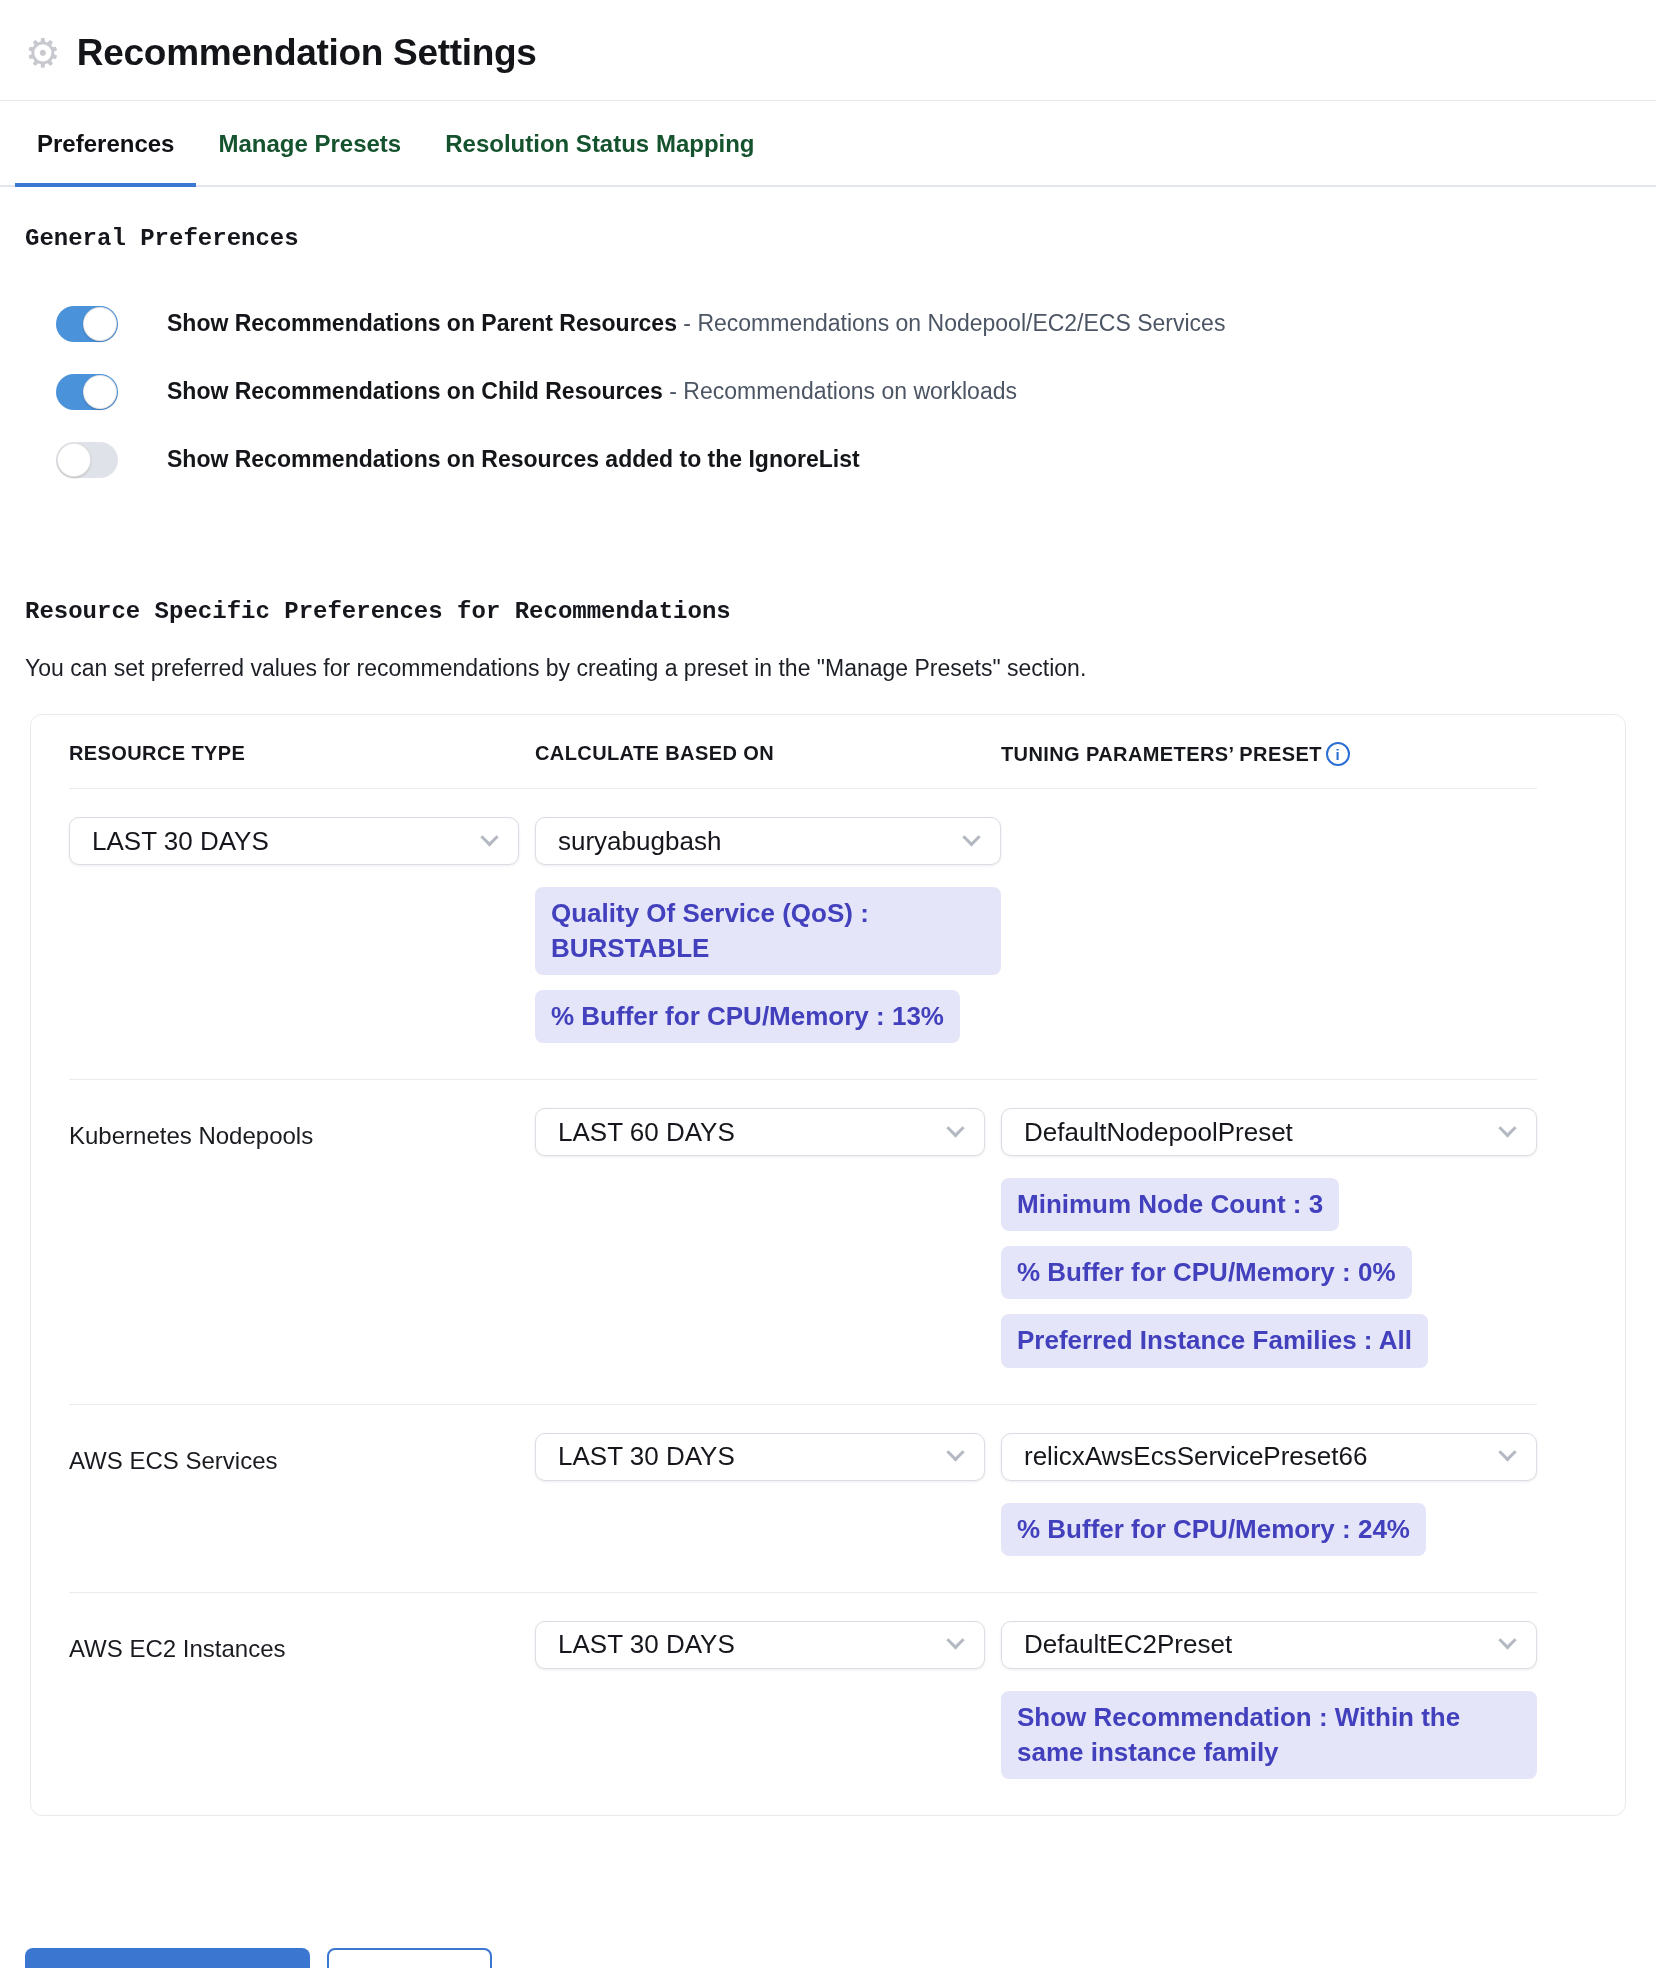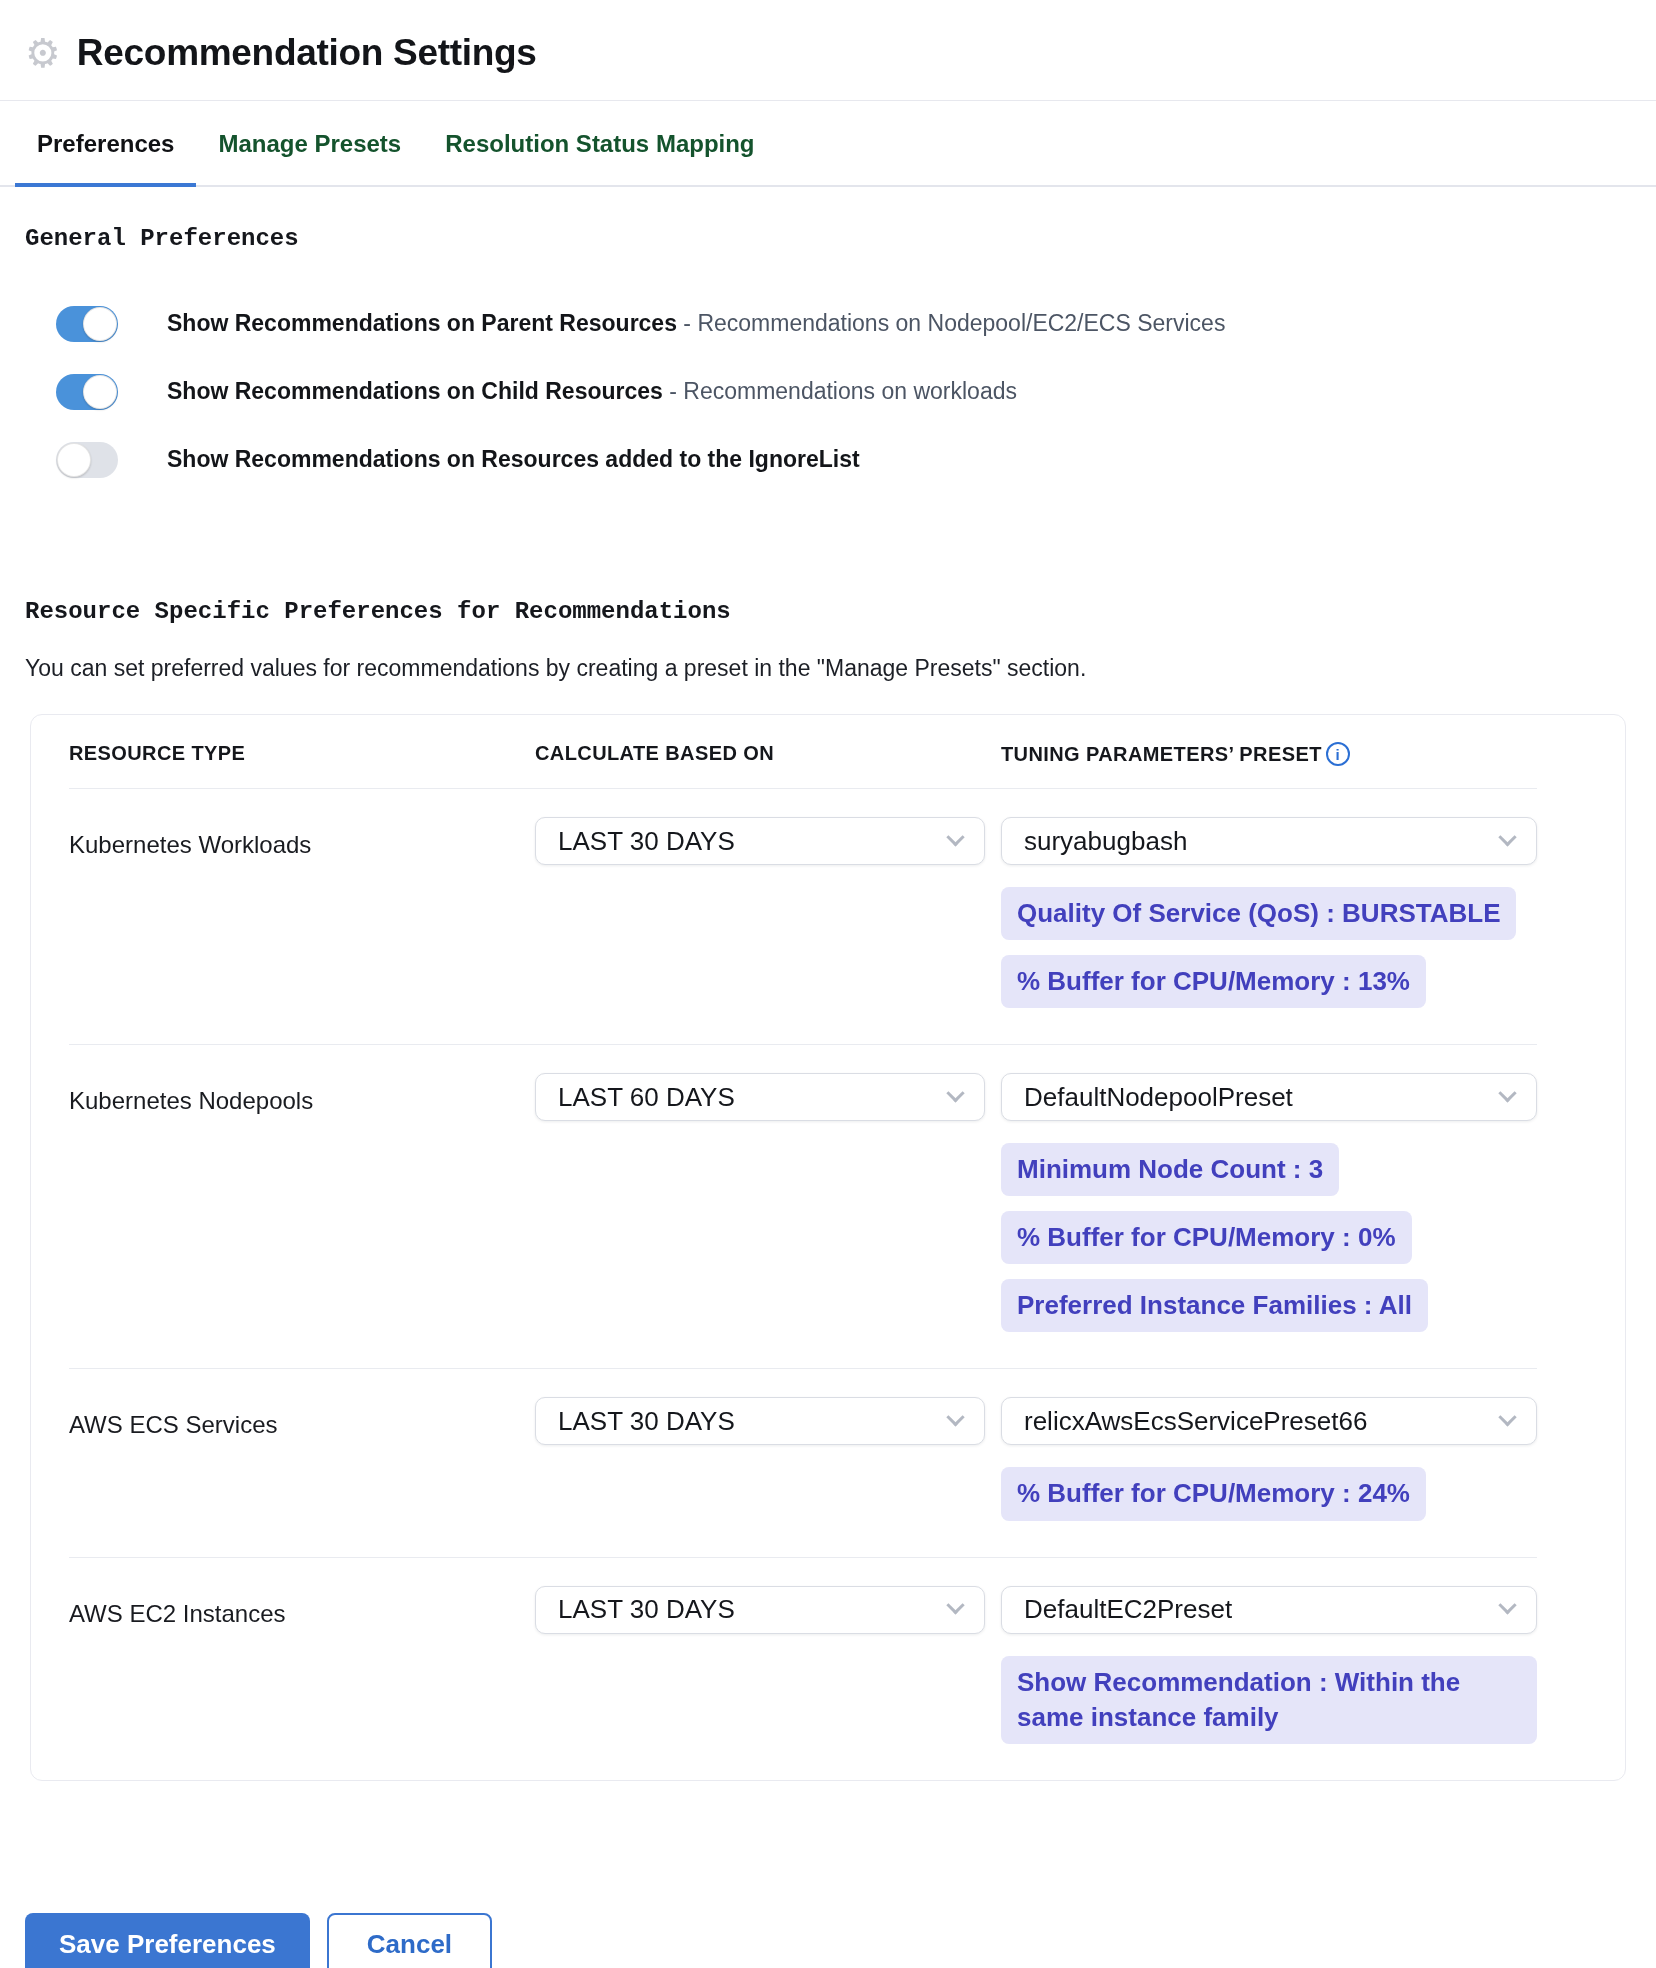--- a/index.html
+++ b/index.html
@@ -114,21 +114,20 @@
     <div class="thead">
       <div class="th">RESOURCE TYPE</div>
       <div class="th">CALCULATE BASED ON</div>
       <div class="th th3">
         <span>TUNING PARAMETERS’ PRESET</span>
         <span class="info">i</span>
       </div>
     </div>
     <div id="tbody">
         <div class="trow">
-          <div class="rlabel">Kubernetes Workloads</div>
           <div class="col2">
             <div class="select">
               <span class="val">LAST 30 DAYS</span>
               <span class="chev"></span>
             </div>
           </div>
           <div class="col3">
             <div class="select">
               <span class="val">suryabugbash</span>
               <span class="chev"></span>

